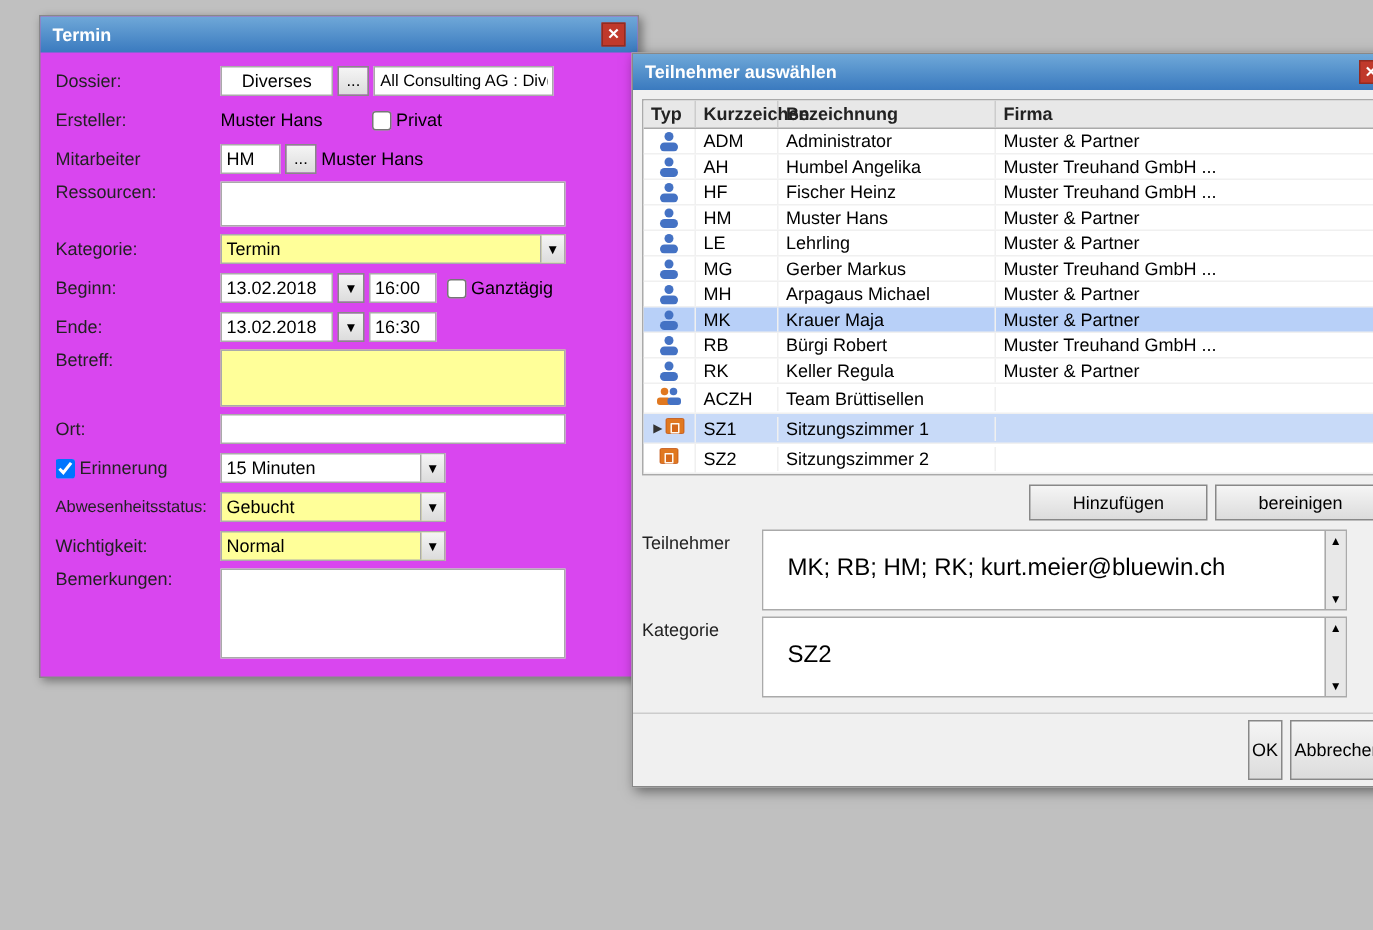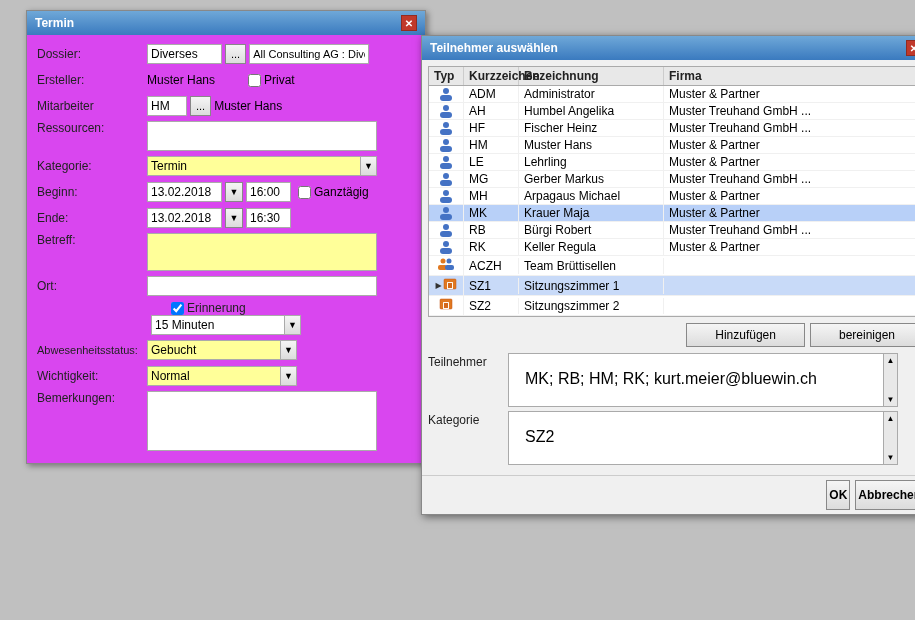--- a/index.html
+++ b/index.html
@@ -53,21 +53,21 @@
       flex: 1;
       gap: 3px;
     }
     .text-field {
       border: 1px solid #aaa;
       background: white;
       padding: 1px 3px;
       height: 20px;
       font-size: 12px;
     }
-    .text-field-wide { width: 120px; }
+    .text-field-wide { width: 120px; text-align: center; }
     .btn-small {
       border: 1px solid #888;
       background: linear-gradient(to bottom, #f5f5f5, #dcdcdc);
       padding: 1px 5px;
       height: 20px;
       cursor: pointer;
       font-size: 11px;
     }
     .textarea-field {
       border: 1px solid #aaa;
@@ -279,24 +279,23 @@
       justify-content: flex-end;
       gap: 5px;
       padding: 4px 6px;
       border-top: 1px solid #ccc;
       background: #f0f0f0;
     }
     .ok-btn {
       border: 1px solid #888;
       background: linear-gradient(to bottom, #f5f5f5, #dcdcdc);
       padding: 3px 2px;
-      height: 30px;
-      cursor: pointer;
-      font-size: 12px;
-      font-weight: bold;
+      height: 40px;
+      cursor: pointer;
+      font-size: 12px;
     }
   </style>
 </head>
 <body>
 
 <div class="window">
   <div class="window-title">
     <span>Termin</span>
     <div class="window-close">✕</div>
   </div>
@@ -372,21 +371,21 @@
     <div class="form-row row-tall" style="margin-bottom:4px;">
       <span class="form-label">Betreff:</span>
       <textarea class="textarea-field" style="height: 38px; background: rgb(255, 255, 153);"></textarea>
     </div>
 
     <div class="form-row">
       <span class="form-label">Ort:</span>
       <input type="text" class="text-field" style="width: 230px;">
     </div>
 
-    <div class="form-row" style="margin-top:4px;flex-direction:column;">
+    <div class="form-row" style="margin-top:4px;">
       <div class="form-label">
         <div class="checkbox-wrap">
           <input type="checkbox" checked="" style="">
           <span>Erinnerung</span>
         </div>
       </div>
       <div class="form-controls">
         <div class="combo-wrapper" style="width:150px;">
           <span class="combo-text">15 Minuten</span>
           <div class="combo-arrow">▼</div>

